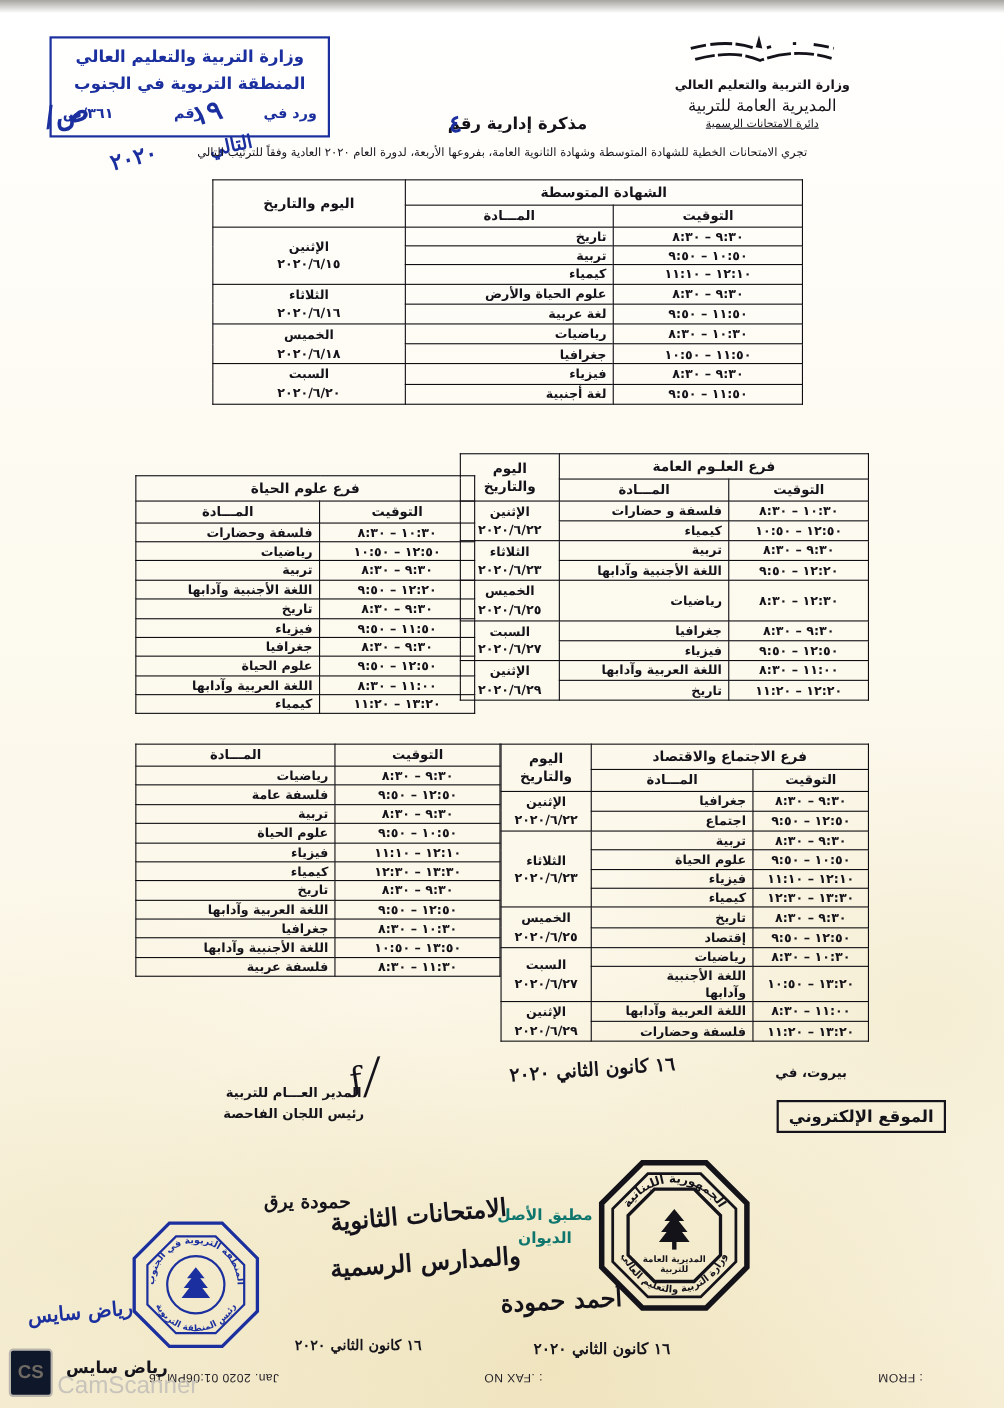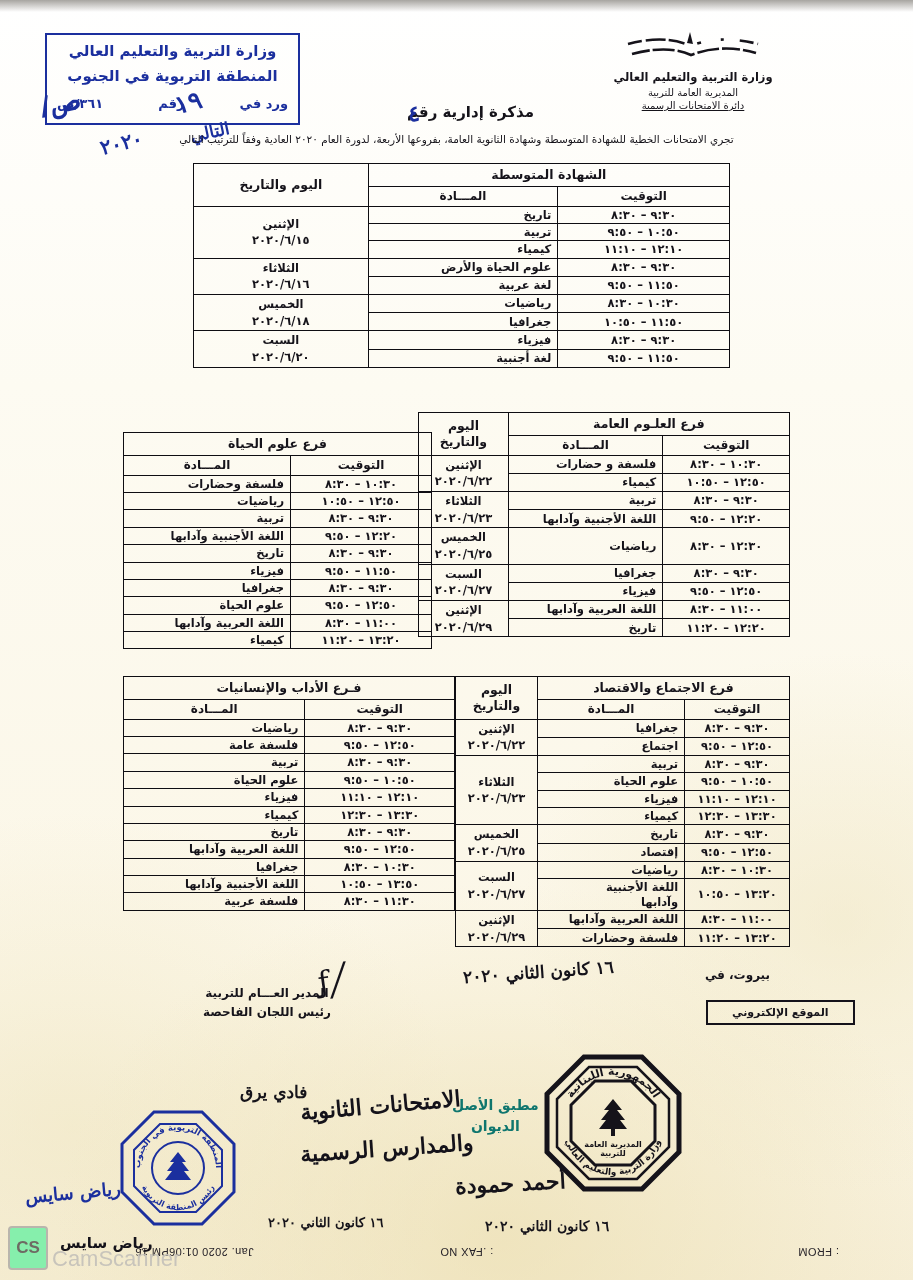--- a/index.html
+++ b/index.html
@@ -27,21 +27,21 @@
     background:linear-gradient(180deg,rgba(60,55,45,.45),rgba(60,55,45,0));
     pointer-events:none;
   }
 
   
   .ministry-head{
     position:absolute;top:30px;right:95px;width:250px;
     text-align:center;line-height:1.35;
   }
   .ministry-head .l1{font-size:11.5px;font-weight:bold;letter-spacing:.3px;}
-  .ministry-head .l2{font-size:10px;}
+  .ministry-head .l2{font-size:15px;}
   .ministry-head .l3{font-size:10px;}
   .ministry-head .l3 u{text-decoration:underline;}
   .gull{
     width:150px;height:34px;margin:0 auto 6px auto;position:relative;
   }
   .gull svg{display:block;}
 
   
   .stamp-box{
     position:absolute;top:33px;left:45px;
@@ -132,22 +132,22 @@
     position:absolute;top:968px;left:610px;width:160px;text-align:right;
     font-size:12px;font-weight:bold;
   }
   .beirut-date{
     position:absolute;top:962px;left:463px;color:#14121a;
     font-size:17px;font-weight:bold;transform:rotate(-4deg);
     font-family:"DejaVu Serif",serif;
   }
   .e-sign-box{
     position:absolute;top:1000px;left:706px;
-    border:2px solid #14121a;padding:4px 24px;
-    font-size:11px;font-weight:bold;
+    border:2px solid #14121a;padding:4px 9px;
+    font-size:15px;font-weight:bold;
   }
   .conform{
     position:absolute;top:1095px;left:452px;
     text-align:center;font-size:14px;font-weight:bold;line-height:1.5;
     color:#0f766e;
   }
   .sig-name-right{
     position:absolute;top:1170px;left:455px;font-size:22px;font-weight:bold;
     font-family:"DejaVu Serif",serif;transform:rotate(-3deg);
   }
@@ -190,21 +190,21 @@
     letter-spacing:.4px;
   }
   .fax-from{bottom:22px;left:798px;}
   .fax-no{bottom:22px;left:440px;}
   .fax-time{bottom:22px;left:135px;}
   .cs-logo{
     position:absolute;bottom:10px;left:8px;width:36px;height:40px;
     border:2px solid #b9b5ad;border-radius:4px;
     display:flex;align-items:center;justify-content:center;
     font-family:"Liberation Sans",sans-serif;font-weight:bold;
-    font-size:17px;color:#6e6a63;background:#86efac;
+    font-size:17px;color:#6e6a63;background:#0f172a;
   }
   .cs-word{
     position:absolute;bottom:8px;left:52px;
     font-family:"Liberation Sans",sans-serif;font-size:22px;color:#c8c4bb;
   }
   .ar-overlay{
     position:absolute;bottom:28px;left:60px;
     font-size:15px;font-weight:bold;color:#14121a;
   }
 </style>
@@ -414,23 +414,20 @@
         <td class="subject">تاريخ</td>
       </tr>
     </tbody>
   </table>
 <table id="t-arts">
     <colgroup>
       <col class="c-time">
       <col class="c-sub">
     </colgroup>
     <tbody>
-      <tr class="tbl-title">
-        <td colspan="2">فـرع الأداب والإنسانيات</td>
-      </tr>
       <tr class="tbl-head">
         <td>التوقيت</td>
         <td>المـــادة</td>
       </tr>
       <tr>
         <td class="time">٨:٣٠ – ٩:٣٠</td>
         <td class="subject">رياضيات</td>
       </tr>
       <tr>
         <td class="time">٩:٥٠ – ١٢:٥٠</td>
@@ -556,21 +553,21 @@
 
 <div class="e-sign-box">الموقع الإلكتروني</div>
 
 <div class="conform">
   <div>مطبق الأصل</div>
   <div>الديوان</div>
 </div>
 <div class="sig-name-right">أحمد حمودة</div>
 <div class="date-right">١٦ كانون الثاني ٢٠٢٠</div>
 
-<div class="sig-name-left">فادي يرق</div>
+<div class="sig-name-left">حمودة يرق</div>
 <div class="date-left">١٦ كانون الثاني ٢٠٢٠</div>
 
 <div class="handwrite hw1">الامتحانات الثانوية</div>
 <div class="handwrite hw2">والمدارس الرسمية</div>
 <div class="handwrite hw3">رياض سايس</div>
 
 <div class="stamp-oct">
   <svg width="140" height="140" viewBox="0 0 140 140">
     <polygon points="41,4 99,4 136,41 136,99 99,136 41,136 4,99 4,41" fill="none" stroke="#15131a" stroke-width="5"></polygon>
     <polygon points="46,14 94,14 126,46 126,94 94,126 46,126 14,94 14,46" fill="none" stroke="#15131a" stroke-width="2.5"></polygon>

